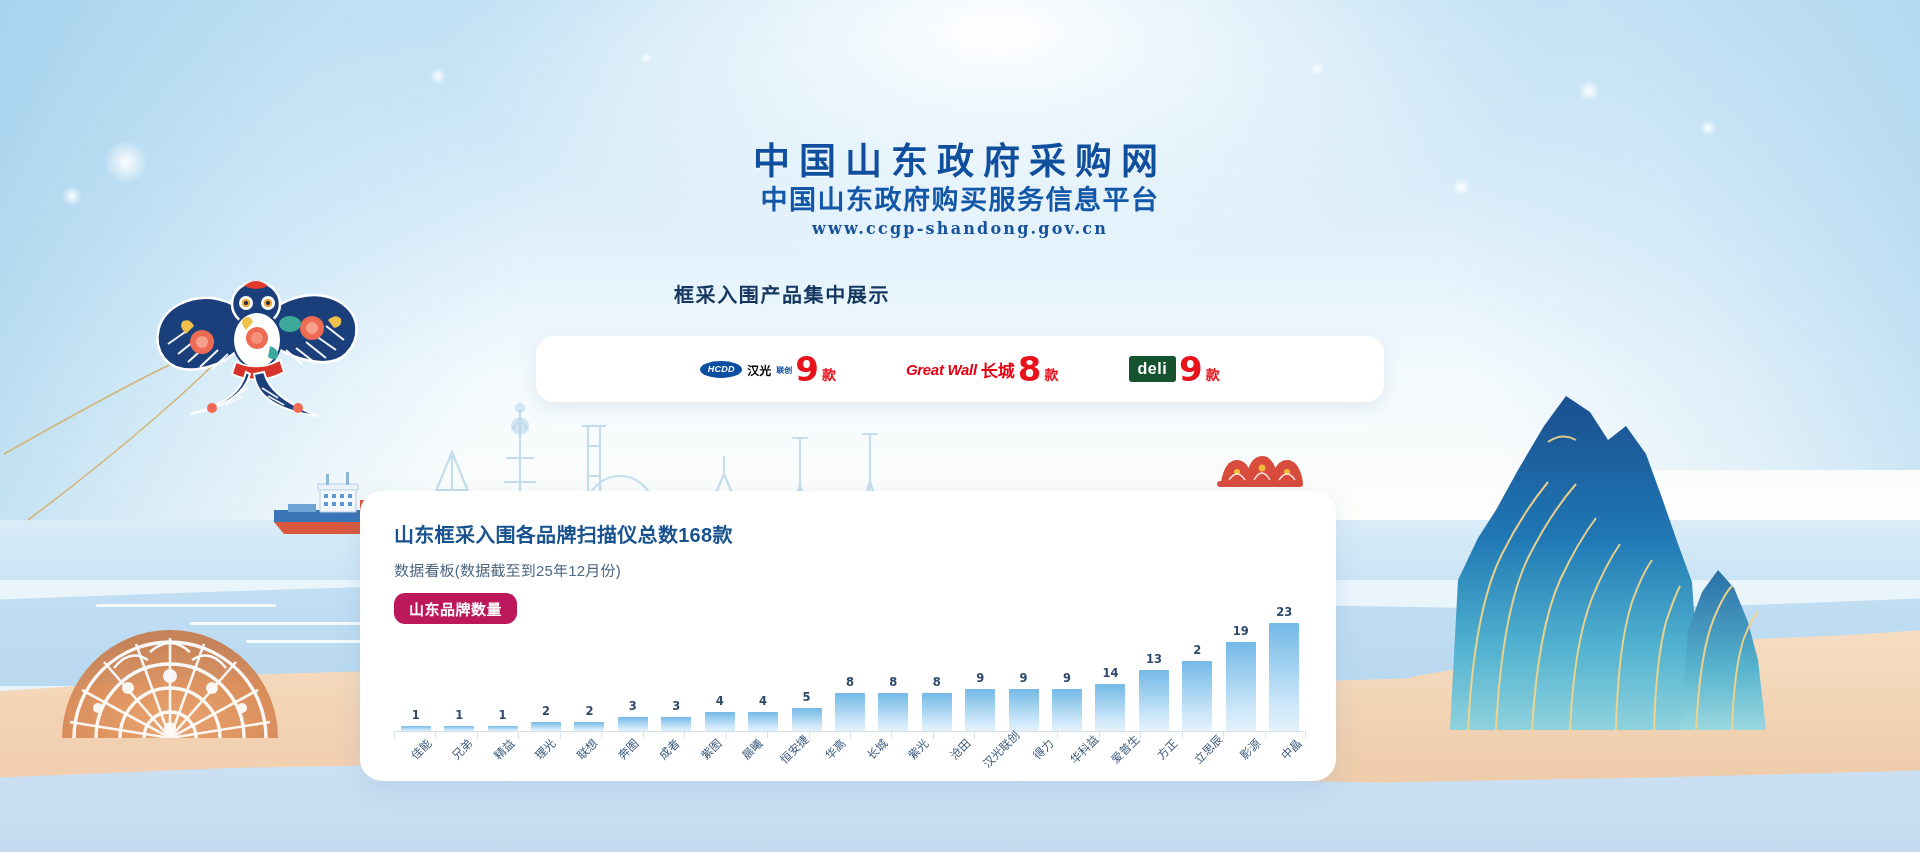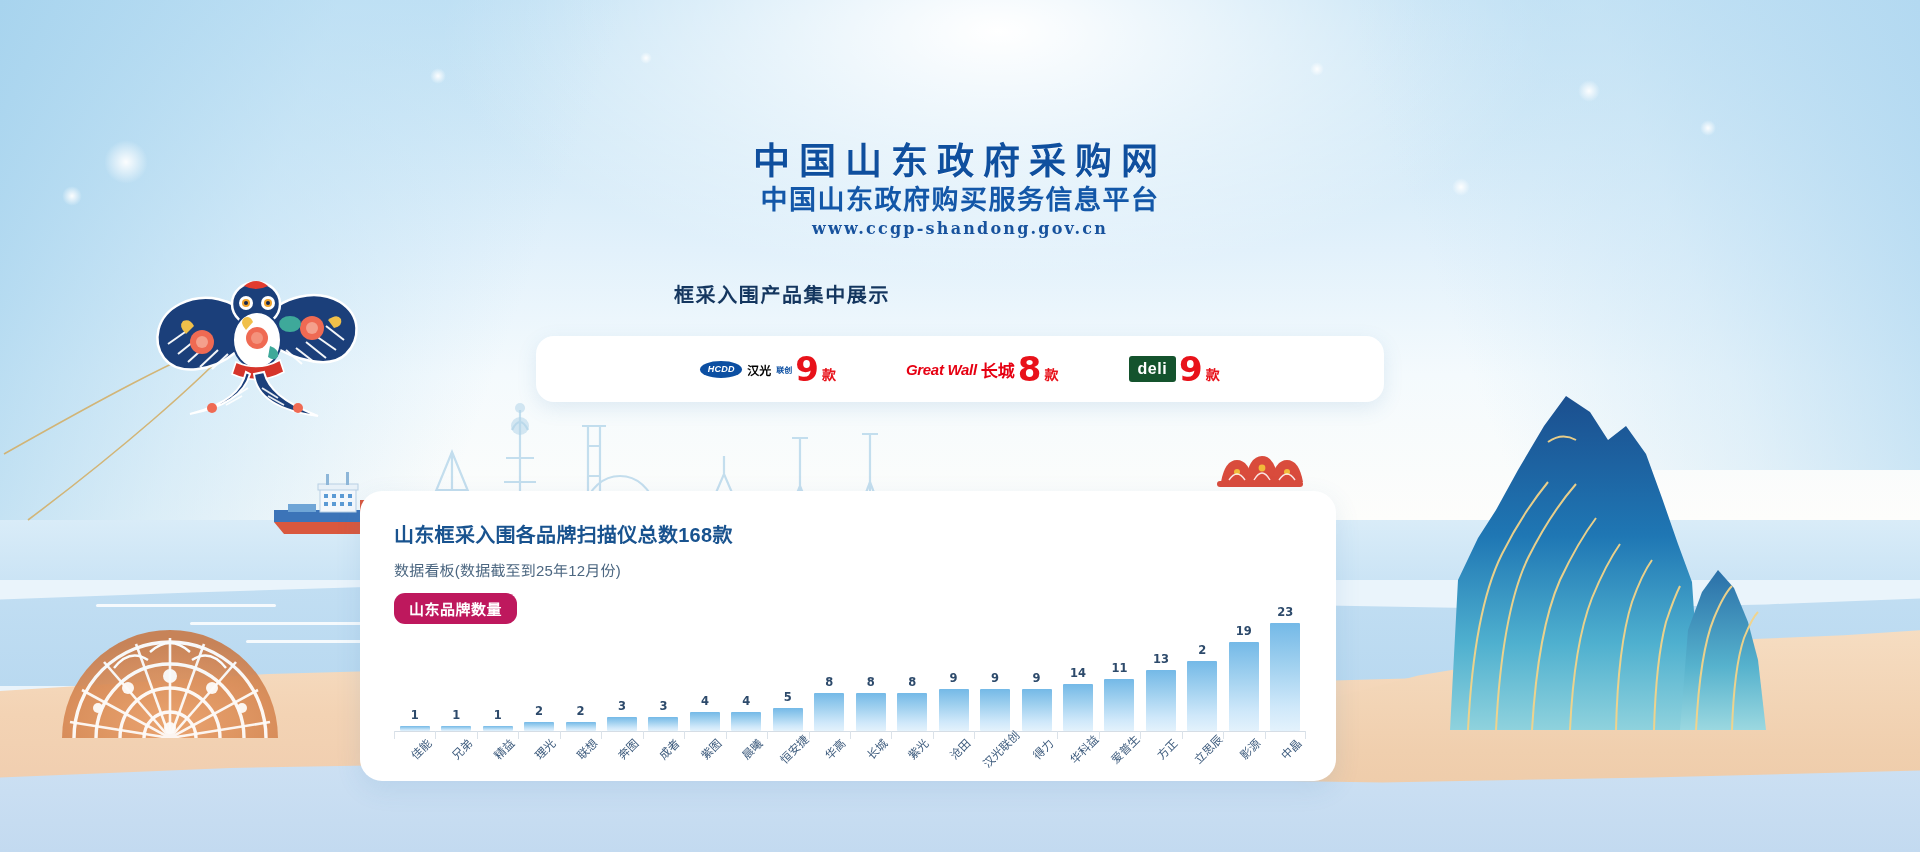--- a/index.html
+++ b/index.html
@@ -540,24 +540,20 @@
         </div>
         <div class="bar-col">
           <div class="bar-val">9</div>
           <div class="bar-rect" style="height: 42.2609px;"></div>
         </div>
         <div class="bar-col">
           <div class="bar-val">14</div>
           <div class="bar-rect" style="height: 46.9565px;"></div>
         </div>
         <div class="bar-col">
-          <div class="bar-val">11</div>
-          <div class="bar-rect" style="height: 51.6522px;"></div>
-        </div>
-        <div class="bar-col">
           <div class="bar-val">13</div>
           <div class="bar-rect" style="height: 61.0435px;"></div>
         </div>
         <div class="bar-col">
           <div class="bar-val">2</div>
           <div class="bar-rect" style="height: 70.4348px;"></div>
         </div>
         <div class="bar-col">
           <div class="bar-val">19</div>
           <div class="bar-rect" style="height: 89.2174px;"></div>

